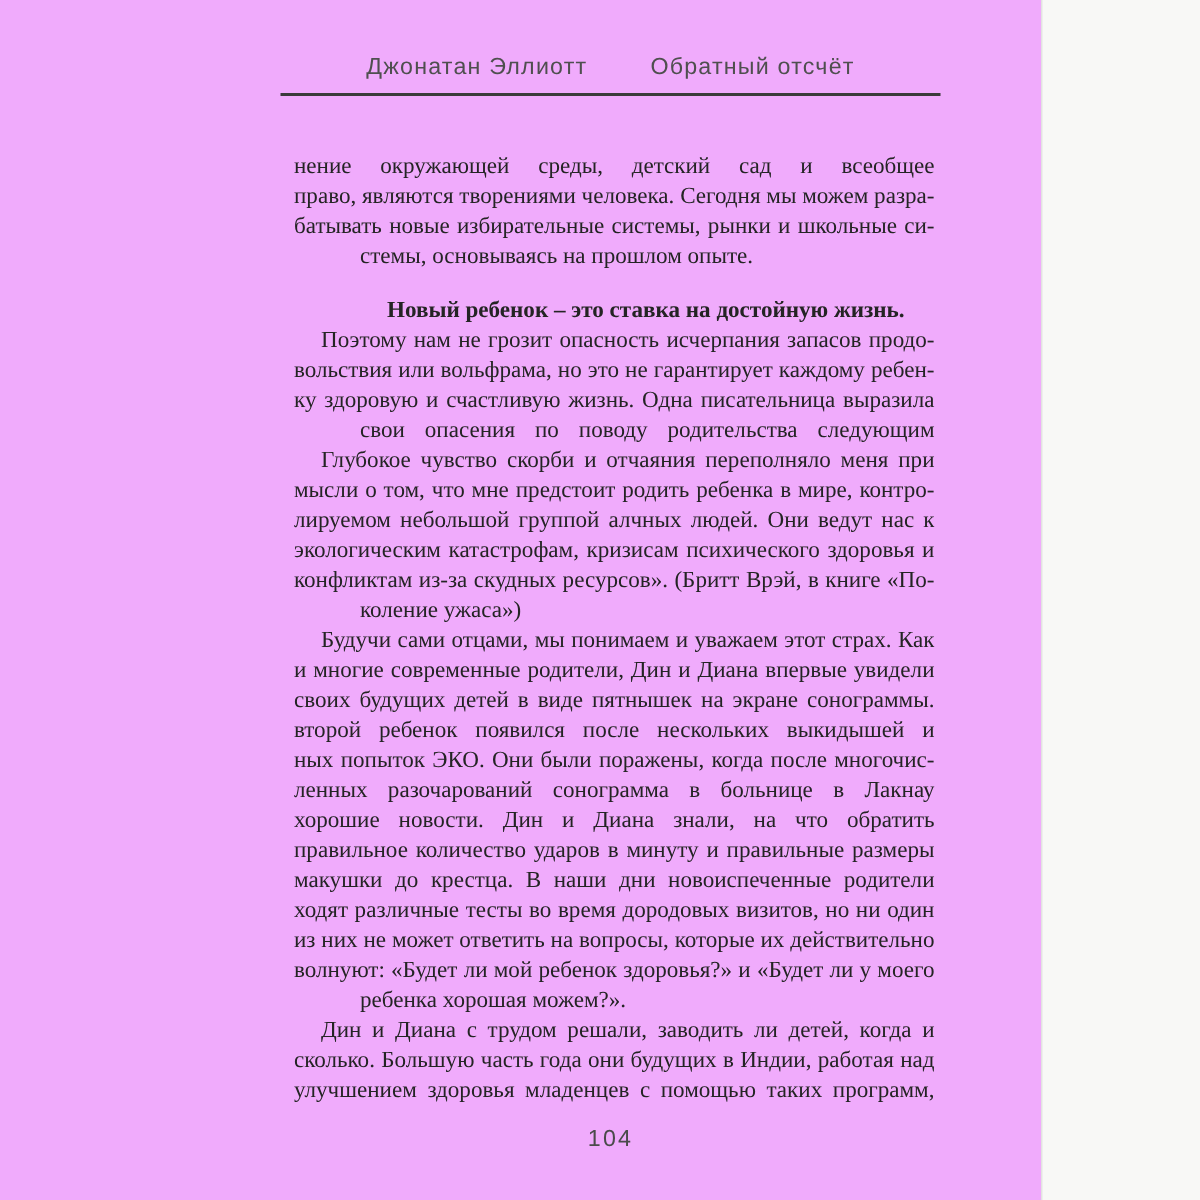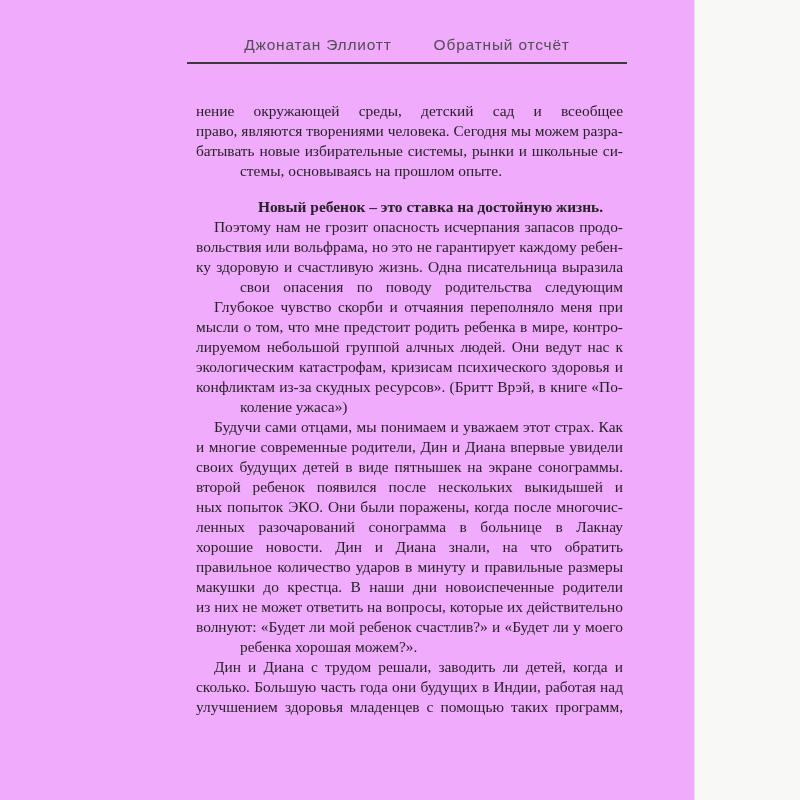--- a/index.html
+++ b/index.html
@@ -108,25 +108,27 @@
       <div class="paragraph">
         <div class="line indent">Будучи сами отцами, мы понимаем и уважаем этот страх. Как</div>
         <div class="line">и многие современные родители, Дин и Диана впервые увидели</div>
         <div class="line">своих будущих детей в виде пятнышек на экране сонограммы. Их</div>
         <div class="line">второй ребенок появился после нескольких выкидышей и неудач-</div>
         <div class="line">ных попыток ЭКО. Они были поражены, когда после многочис-</div>
         <div class="line">ленных разочарований сонограмма в больнице в Лакнау принесла</div>
         <div class="line">хорошие новости. Дин и Диана знали, на что обратить внимание:</div>
         <div class="line">правильное количество ударов в минуту и правильные размеры от</div>
         <div class="line">макушки до крестца. В наши дни новоиспеченные родители про-</div>
+        <div class="line">ходят различные тесты во время дородовых визитов, но ни один</div>
         <div class="line">из них не может ответить на вопросы, которые их действительно</div>
-        <div class="line">волнуют: «Будет ли мой ребенок счастлив?» и «Будет ли у моего</div>
+        <div class="line">волнуют: «Будет ли мой ребенок здоровья?» и «Будет ли у моего</div>
         <div class="line para-end">ребенка хорошая можем?».</div>
       </div>
       <div class="paragraph">
         <div class="line indent">Дин и Диана с трудом решали, заводить ли детей, когда и</div>
         <div class="line">сколько. Большую часть года они будущих в Индии, работая над</div>
         <div class="line">улучшением здоровья младенцев с помощью таких программ, как</div>
       </div>
     </div>
 
+  <div class="page-number">104</div>
 
 </div>
 
 </body></html>

